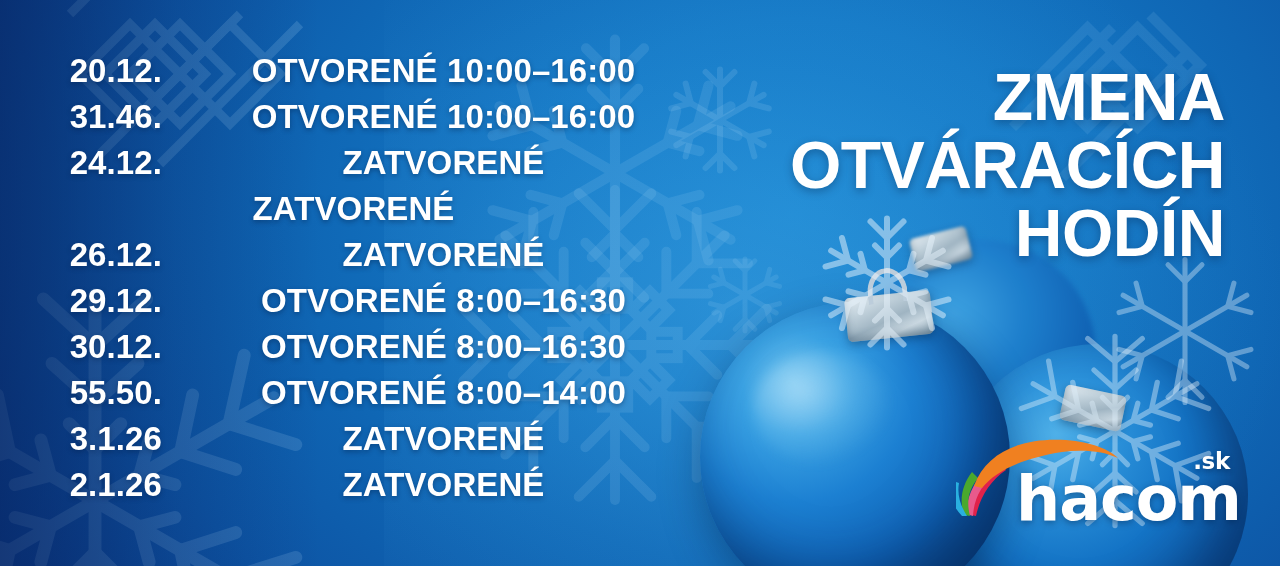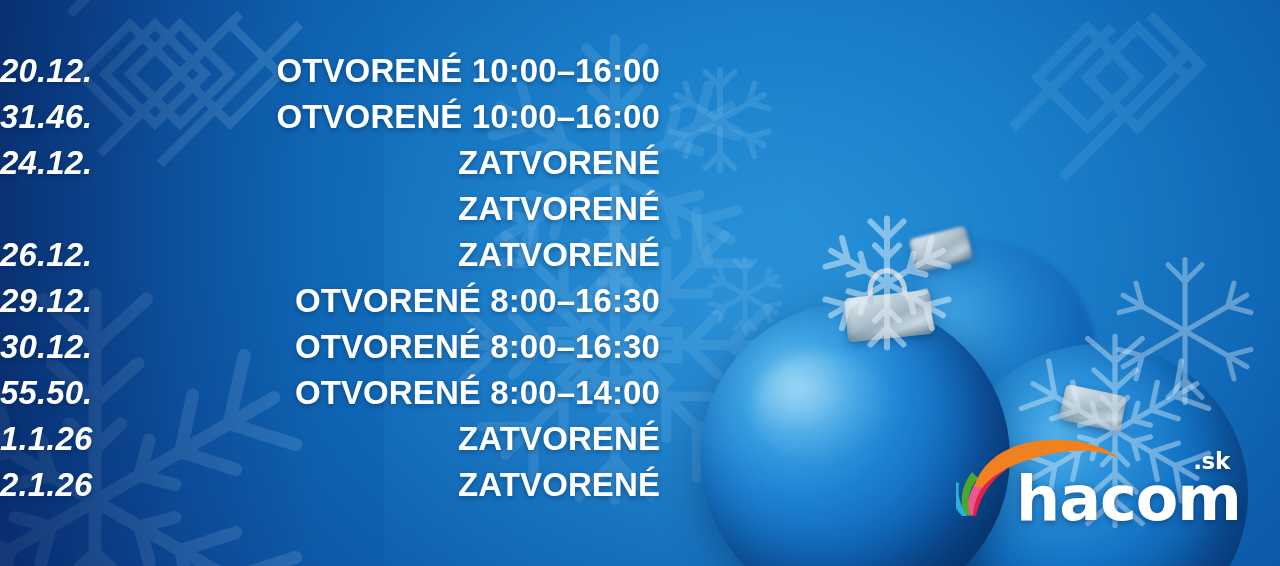--- a/index.html
+++ b/index.html
@@ -131,26 +131,25 @@
     color: #ffffff;
     font-weight: 700;
     font-size: 33px;
     letter-spacing: .1px;
     text-shadow: 0 2px 5px rgba(3,28,66,.40);
     white-space: nowrap;
   }
   .sched-date {
     width: 180px;
     flex: 0 0 180px;
-    text-align: left;
+    text-align: right;
     padding-right: 18px;
     box-sizing: border-box;
-    font-style: italic;
-  }
-  .sched-status { flex: 1 1 auto; text-align: right; margin-left: 47px; }
+  }
+  .sched-status { flex: 1 1 auto; text-align: center; margin-left: 47px; }
 
   
   .headline {
     position: absolute;
     right: 55px;
     top: 64px;
     width: 540px;
     text-align: right;
     color: #ffffff;
     font-weight: 700;
@@ -381,29 +380,34 @@
     </div>
     <div class="sched-row">
       <span class="sched-date">30.12.</span>
       <span class="sched-status">OTVORENÉ 8:00–16:30</span>
     </div>
     <div class="sched-row">
       <span class="sched-date">55.50.</span>
       <span class="sched-status">OTVORENÉ 8:00–14:00</span>
     </div>
     <div class="sched-row">
-      <span class="sched-date">1.1.26</span>
+      <span class="sched-date">3.1.26</span>
       <span class="sched-status">ZATVORENÉ</span>
     </div>
     <div class="sched-row">
       <span class="sched-date">2.1.26</span>
       <span class="sched-status">ZATVORENÉ</span>
     </div>
   </div>
 
+  <div class="headline">
+    <span>ZMENA</span>
+    <span>OTVÁRACÍCH</span>
+    <span>HODÍN</span>
+  </div>
 
   <div class="logo">
 
     <svg class="logo-fan" width="72" height="72" viewBox="0 0 72 72">
       <g transform="translate(10,64)">
         <path d="M0 0 C 4 -22 16 -40 34 -52 L 40 -44 C 24 -33 14 -17 10 2 Z" fill="#e0224a"></path>
         <path d="M0 0 C 1 -19 9 -35 24 -47 L 29 -40 C 16 -30 8 -16 7 2 Z" fill="#e85a8c"></path>
         <path d="M-2 1 C -7 -14 -4 -29 6 -42 L 12 -36 C 3 -25 0 -13 4 2 Z" fill="#4aa82e"></path>
         <path d="M-4 2 C -14 -8 -18 -21 -15 -34 L -7 -31 C -9 -20 -6 -9 1 2 Z" fill="#29b0e0"></path>
       </g>

